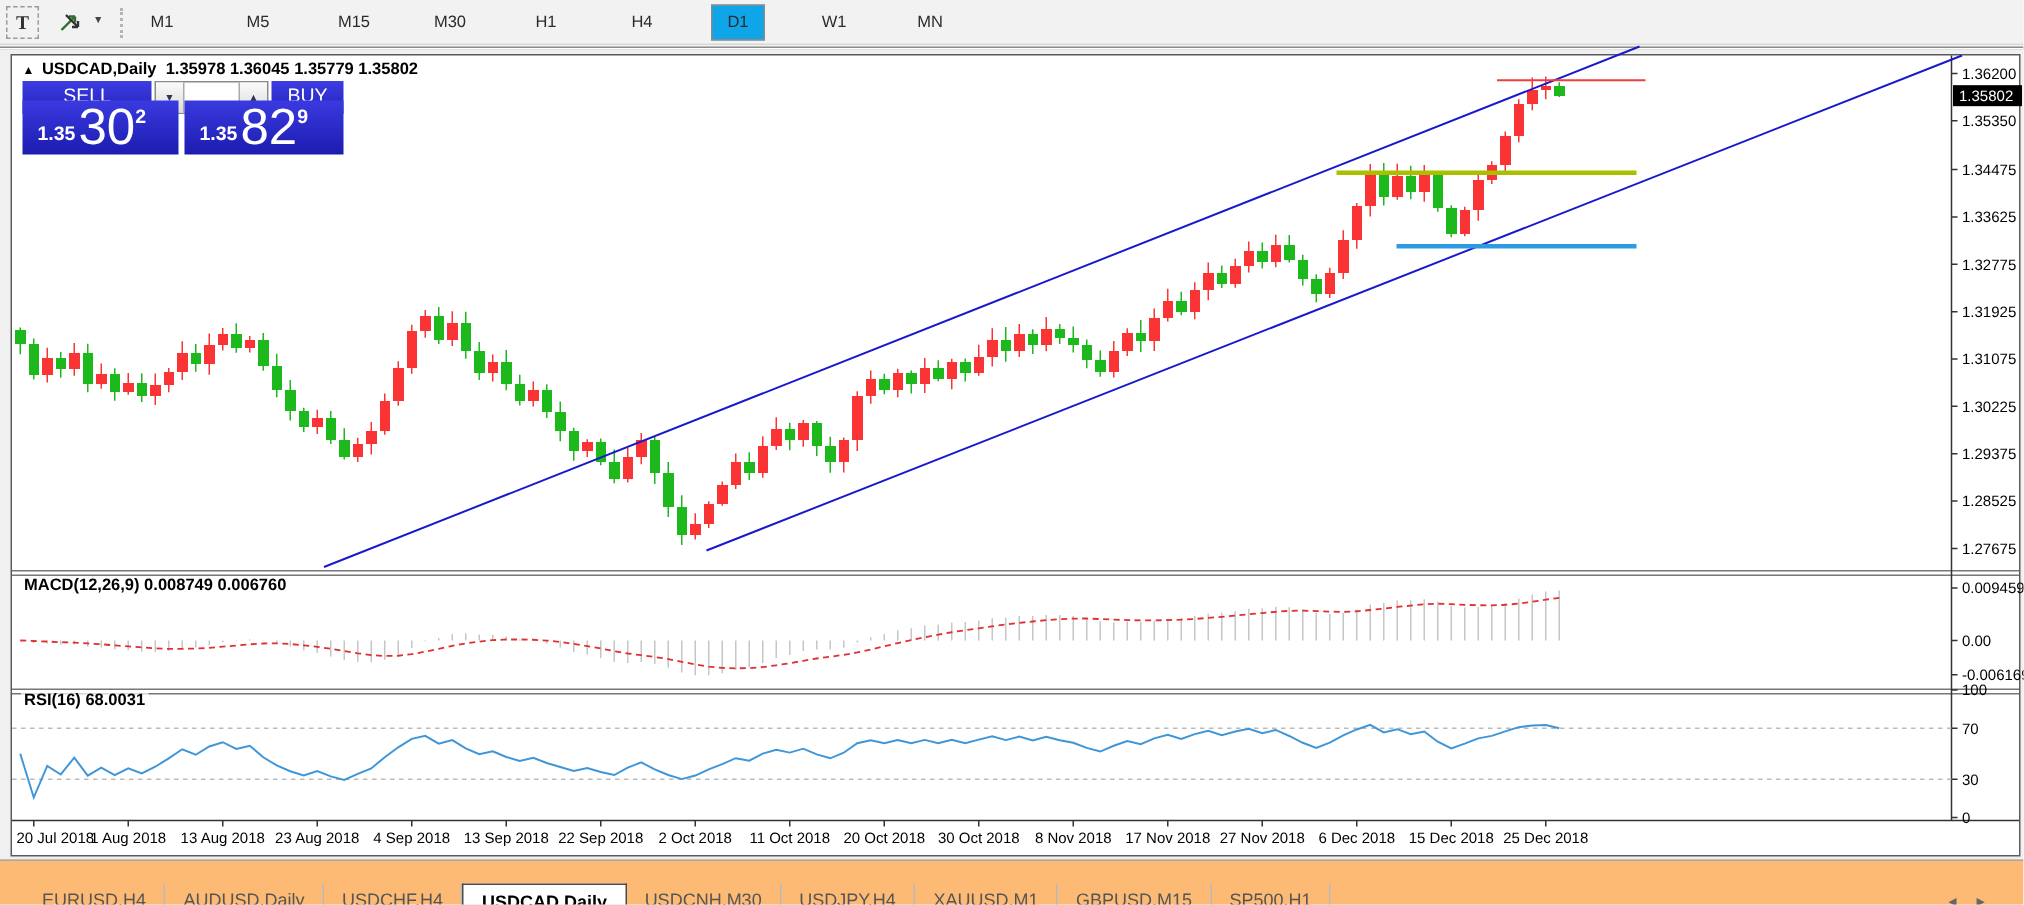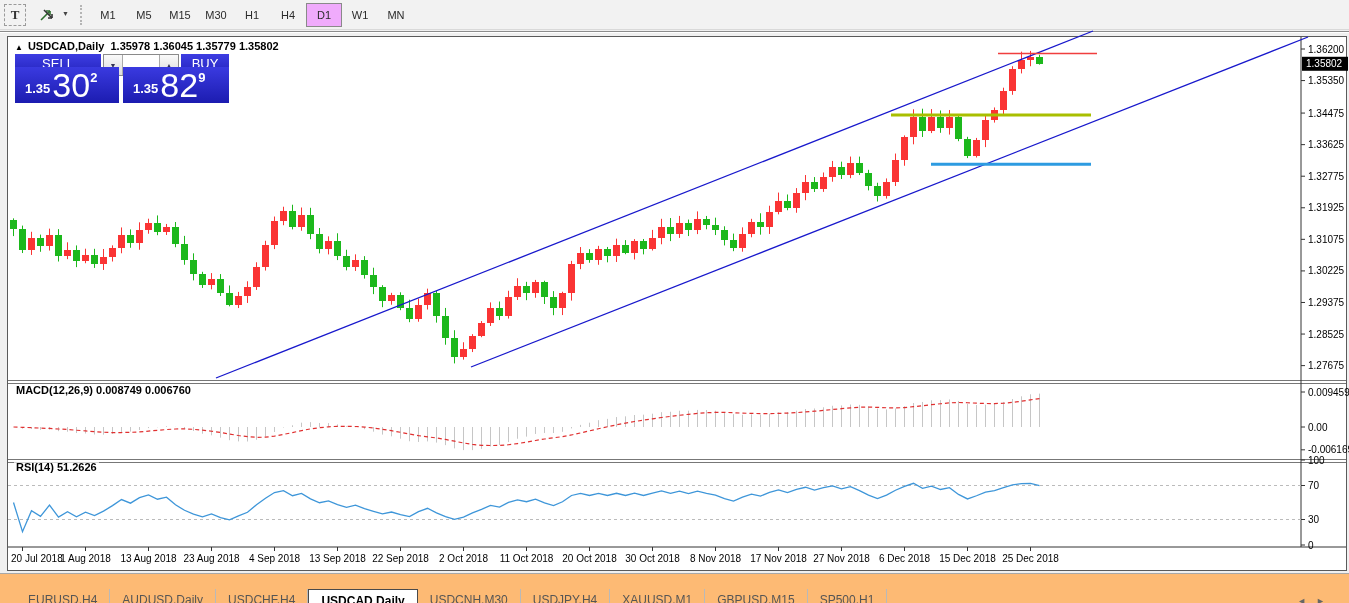--- a/index.html
+++ b/index.html
@@ -6,23 +6,23 @@
   html,body { width:1349px; height:603px; overflow:hidden; }
   body { font-family:"Liberation Sans", sans-serif; background:#f0f0f0; position:relative; }
 
   
   .toolbar { position:absolute; left:0; top:0; width:1349px; height:30px; background:#f2f2f2; border-bottom:1px solid #d9d9d9; }
   .tool-btn { position:absolute; top:4px; width:22px; height:22px; display:flex; align-items:center; justify-content:center; font-size:13px; color:#333; }
   .text-tool { left:4px; border:1px dashed #9a9a9a; font-family:"Liberation Serif", serif; font-weight:bold; }
   .arrows-tool { left:34px; width:26px; border:1px solid transparent; }
   .tool-caret { position:absolute; left:62px; top:10px; font-size:7px; color:#444; }
   .tool-sep { position:absolute; left:80px; top:5px; height:20px; width:3px; border-left:2px dotted #b5b5b5; }
-  .tf-box { position:absolute; left:90px; top:3px; display:flex; }
+  .tf-box { position:absolute; left:90px; top:3px; display:flex;gap:28px; }
   .tf-btn { width:36px; height:24px; line-height:24px; text-align:center; font-size:11px; color:#2b2b2b; cursor:default; }
-  .tf-btn.active { background:#f0abfc; border:1px solid #8a8a8a; line-height:22px; }
+  .tf-btn.active { background:#0ea5e9; border:1px solid #8a8a8a; line-height:22px; }
   .win-top-line { position:absolute; left:0; top:31px; width:1349px; height:2px; background:#8c8c8c; border-bottom:1px solid #fff; }
 
   
   .chart-window { position:absolute; left:7px; top:36px; width:1340px; height:535px; background:#fff; border:1px solid #5a5a5a; }
   svg.plot { position:absolute; left:0; top:0; overflow:visible; }
   .chart-title { position:absolute; left:4px; top:3px; font-size:11px; font-weight:bold; color:#000; z-index:5; background:rgba(255,255,255,.75); padding:0 3px; }
   .chart-title .collapse { font-size:8px; margin-right:5px; }
   .ind-label { position:absolute; left:6px; font-size:11px; font-weight:bold; color:#000; z-index:5; background:rgba(255,255,255,.7); padding:0 2px; }
   .macd-label { top:347px; }
   .rsi-label { top:424px; }
@@ -558,21 +558,21 @@
       <span class="tw-sup">2</span>
     </div>
     <div class="tw-price tw-price-buy">
       <span class="tw-prefix">1.35</span>
       <span class="tw-big">82</span>
       <span class="tw-sup">9</span>
     </div>
   </div>
 
   <div class="ind-label macd-label">MACD(12,26,9) 0.008749 0.006760</div>
-  <div class="ind-label rsi-label">RSI(14) 51.2626</div>
+  <div class="ind-label rsi-label">RSI(16) 68.0031</div>
 </div>
 
 <div class="tabbar">
   <div class="tabs" id="tabs">
       <div class="tab">EURUSD,H4</div>
       <div class="tab">AUDUSD,Daily</div>
       <div class="tab">USDCHF,H4</div>
       <div class="tab active">USDCAD,Daily</div>
       <div class="tab">USDCNH,M30</div>
       <div class="tab">USDJPY,H4</div>

